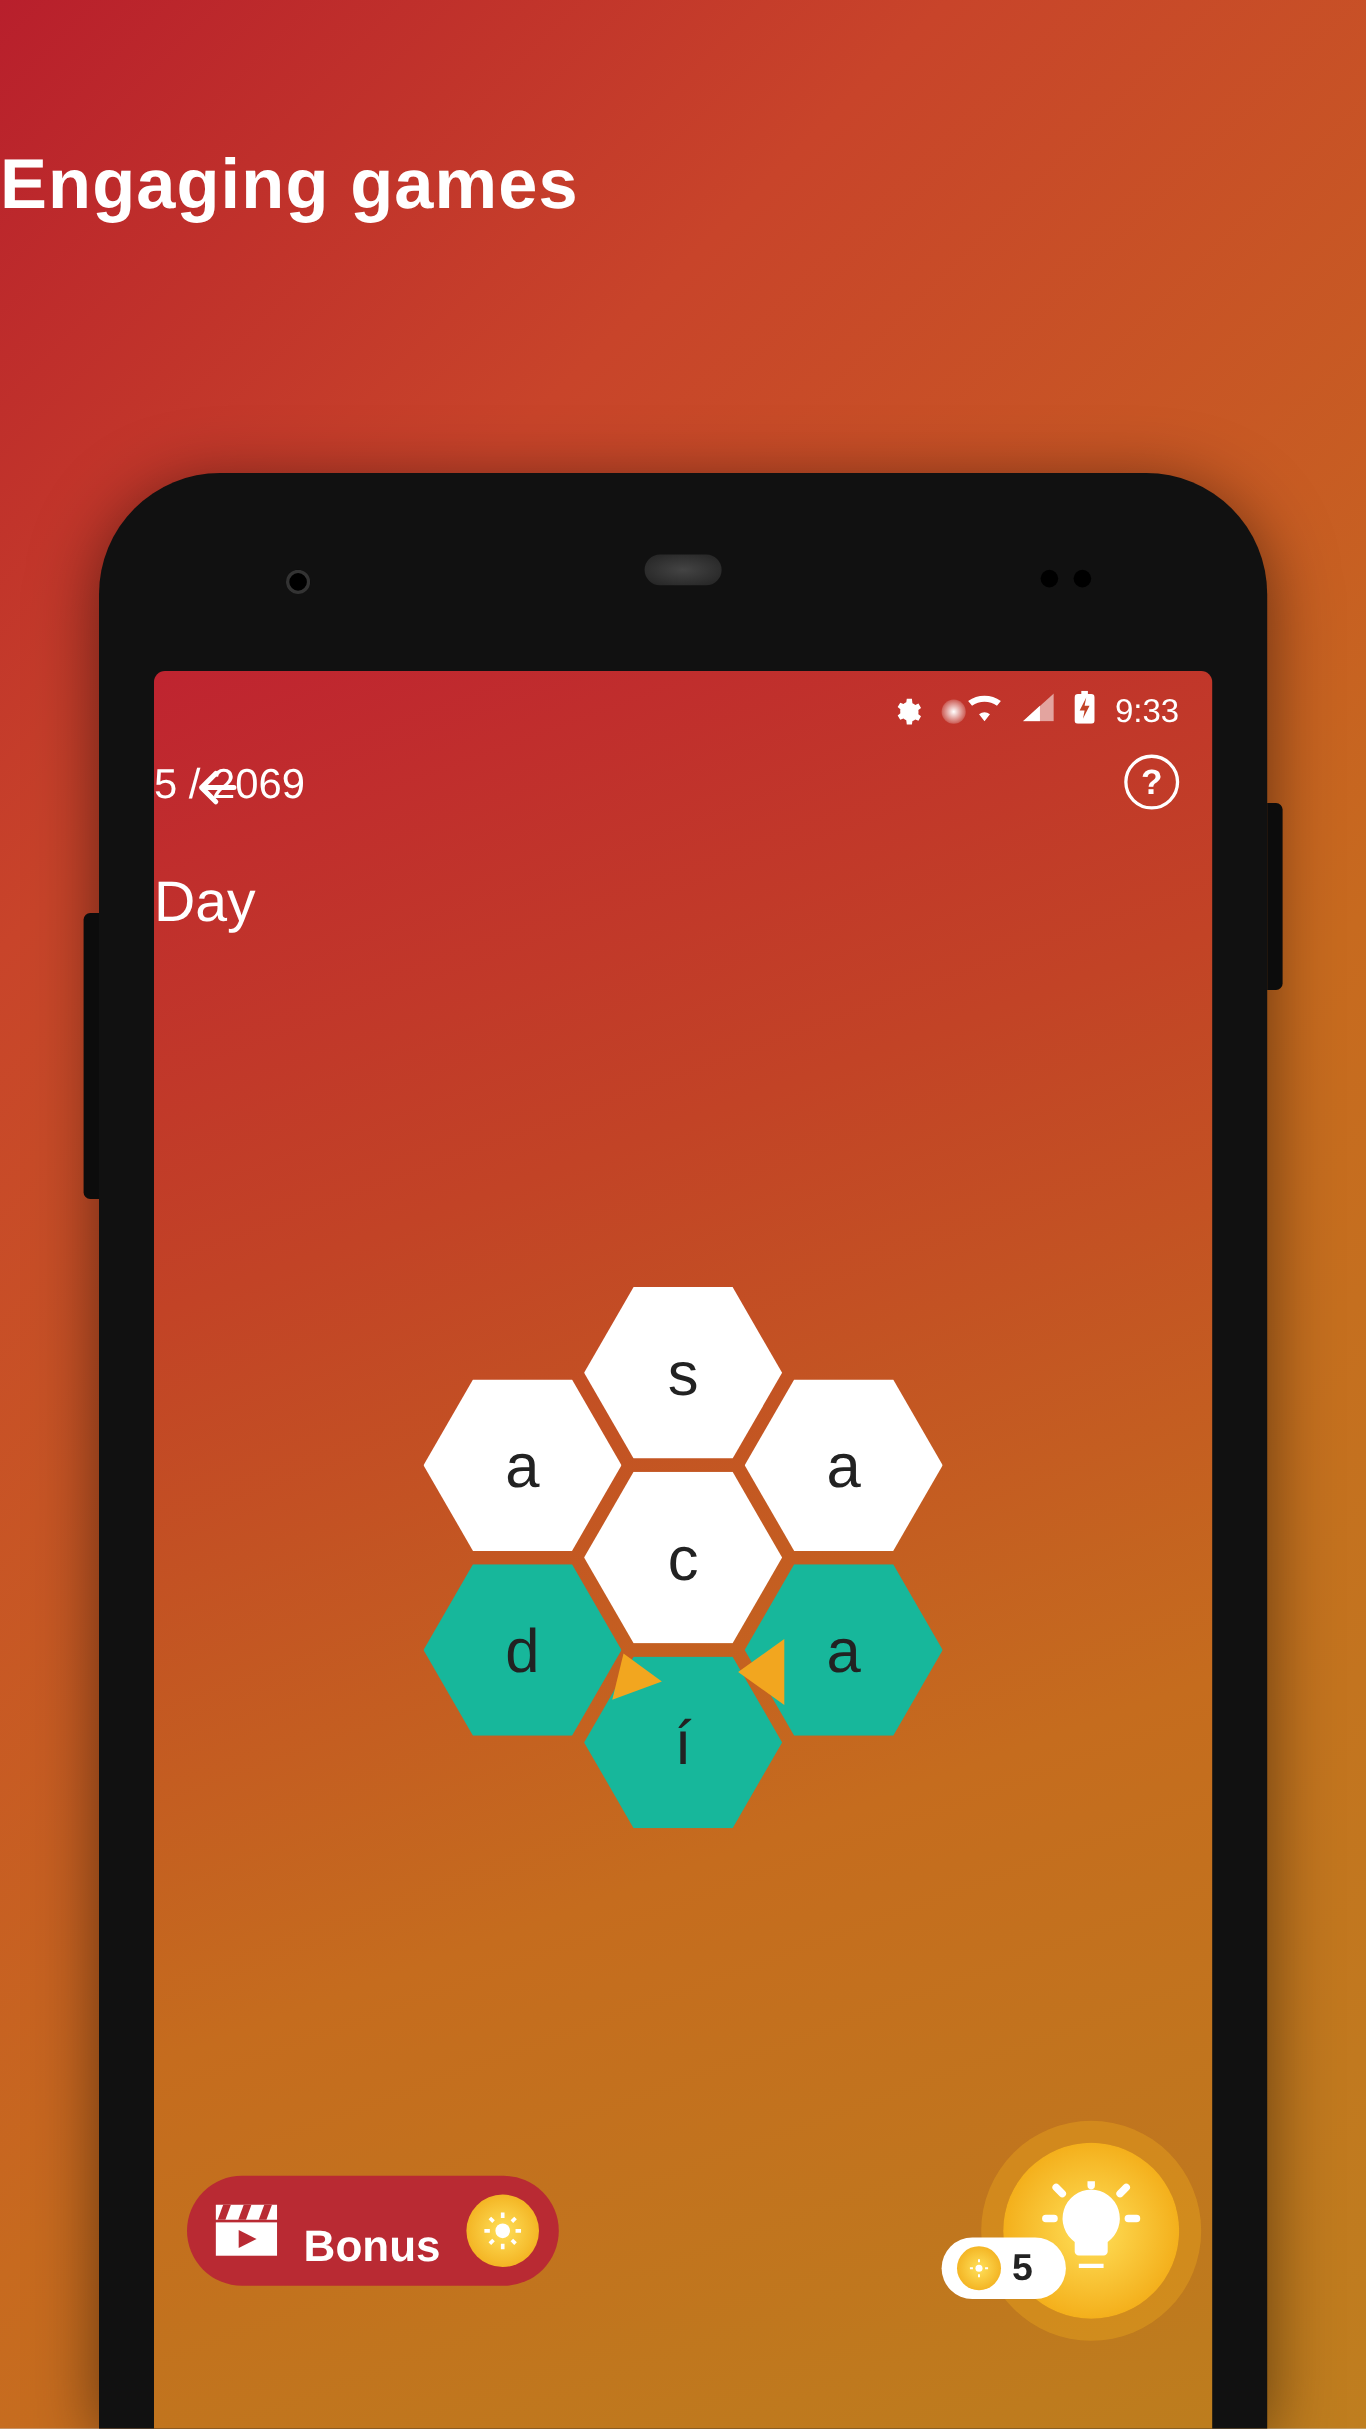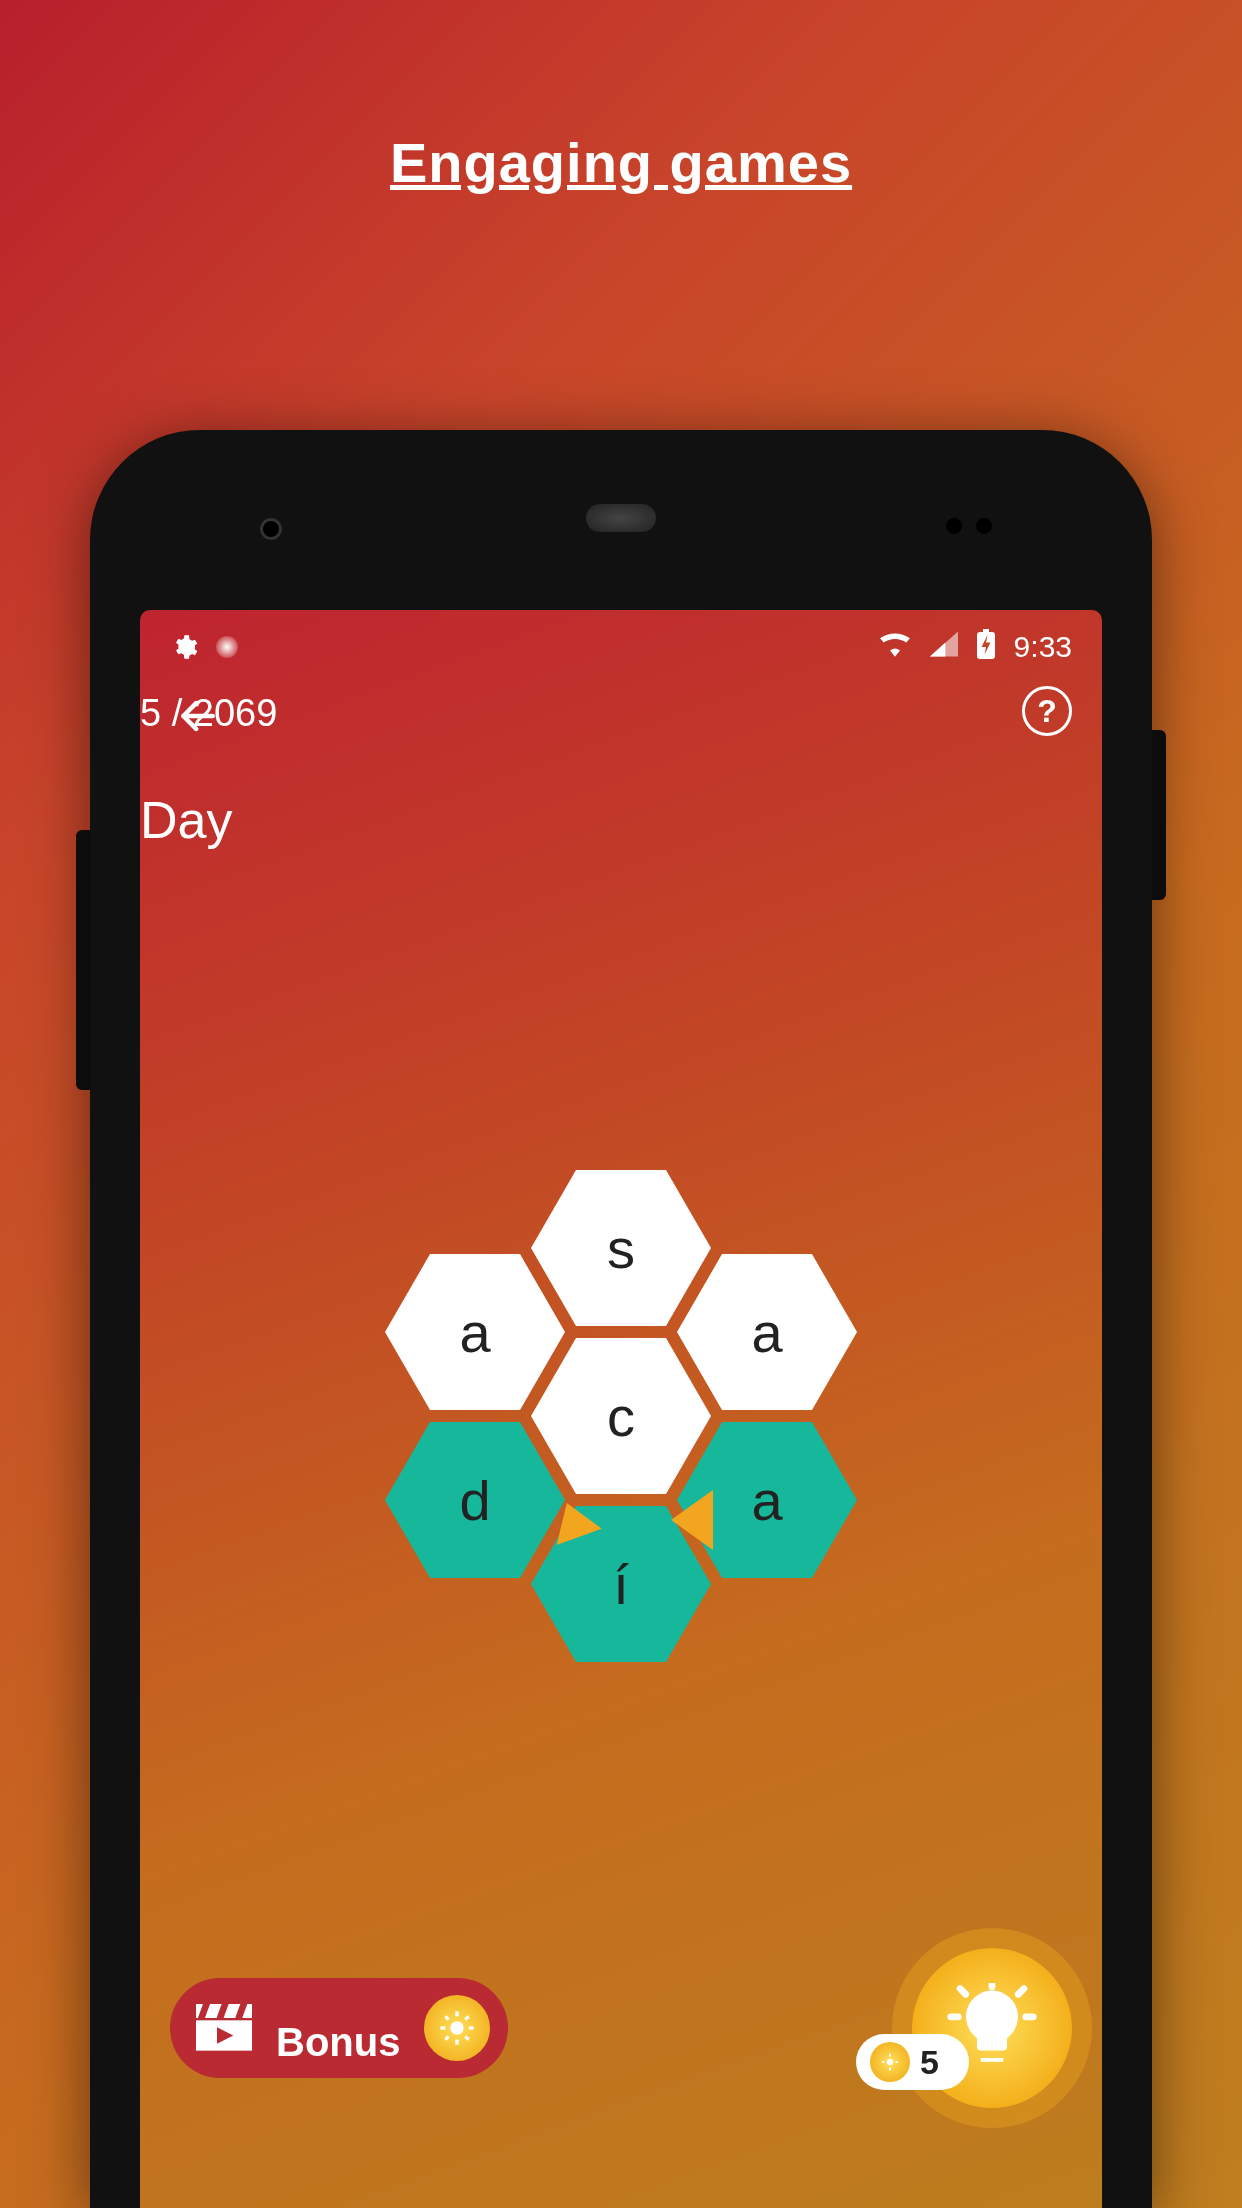--- a/index.html
+++ b/index.html
@@ -4,22 +4,22 @@
 <style>
 * { margin:0; padding:0; box-sizing:border-box; }
 html,body{ width:1242px; height:2208px; overflow:hidden; font-family:-apple-system,"Helvetica Neue",Arial,sans-serif; }
 
 .bg{
   width:1242px; height:2208px;
   background:linear-gradient(135deg,#b81f2c 0%,#c8442a 25%,#c76a1f 60%,#bf7e1f 100%);
   position:relative;
 }
 .heading{
-  position:absolute; top:130px; left:0; width:100%; text-align:center;
-  color:#fff; font-weight:700; font-size:56px; letter-spacing:1px;text-decoration:underline;
+  position:absolute; top:130px; left:0; width:100%; text-align:left;
+  color:#fff; font-weight:700; font-size:64px; letter-spacing:1px;
 }
 
 
 .phone{
   position:absolute;
   top:430px; left:90px; width:1062px; height:1778px; 
   background:#111;
   border-radius:110px 110px 0 0;
   box-shadow:0 10px 60px rgba(0,0,0,.5);
 }
@@ -37,21 +37,21 @@
 .screen{
   position:absolute;
   top:180px; left:50px; right:50px; bottom:0;
   background:linear-gradient(160deg,#bf2430 0%,#c24326 30%,#c56c1e 65%,#bd7d1e 100%);
   border-radius:10px 10px 0 0;
   color:#fff;
   overflow:hidden;
 }
 
 
-.status{ display:flex; justify-content:space-between; align-items:center; padding:14px 30px 0 30px; height:60px; font-size:30px;}
+.status{ display:flex; justify-content:flex-end; align-items:center; padding:14px 30px 0 30px; height:60px; font-size:30px;}
 .status .left, .status .right{display:flex;align-items:center;gap:18px;}
 .gear-icon,.wifi-icon,.signal-icon,.batt-icon{display:inline-block;}
 .gear-icon{width:28px;height:28px;}
 .dot-icon{width:22px;height:22px;border-radius:50%;background:radial-gradient(circle,#fff 0%,rgba(255,255,255,.2) 70%);}
 
 
 .appbar{ position:relative; height:90px;}
 .back{ position:absolute; left:26px; top:14px; padding:10px;}
 .back svg{width:44px;height:44px;}
 .progress{ position:absolute; left:0; right:0; top:22px; text-align:left; font-size:38px; font-weight:400;}

